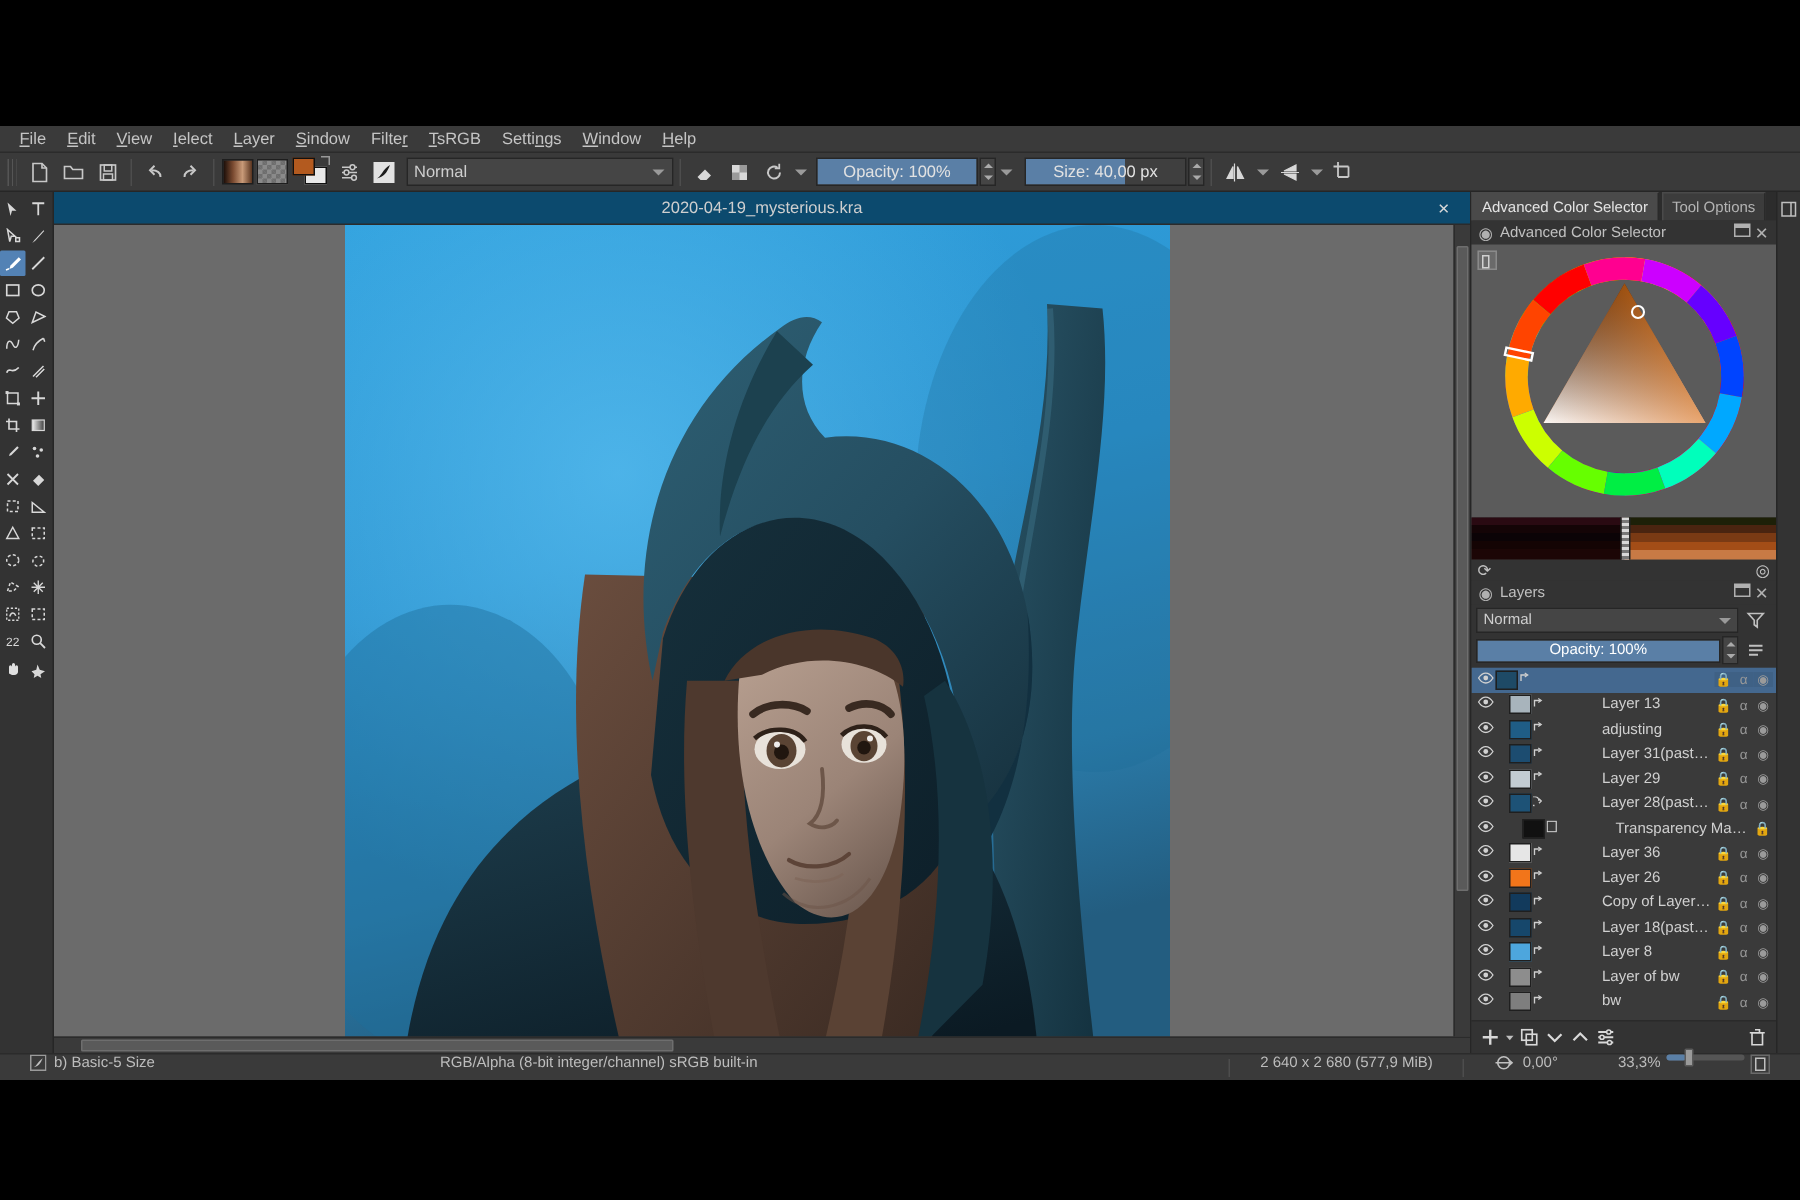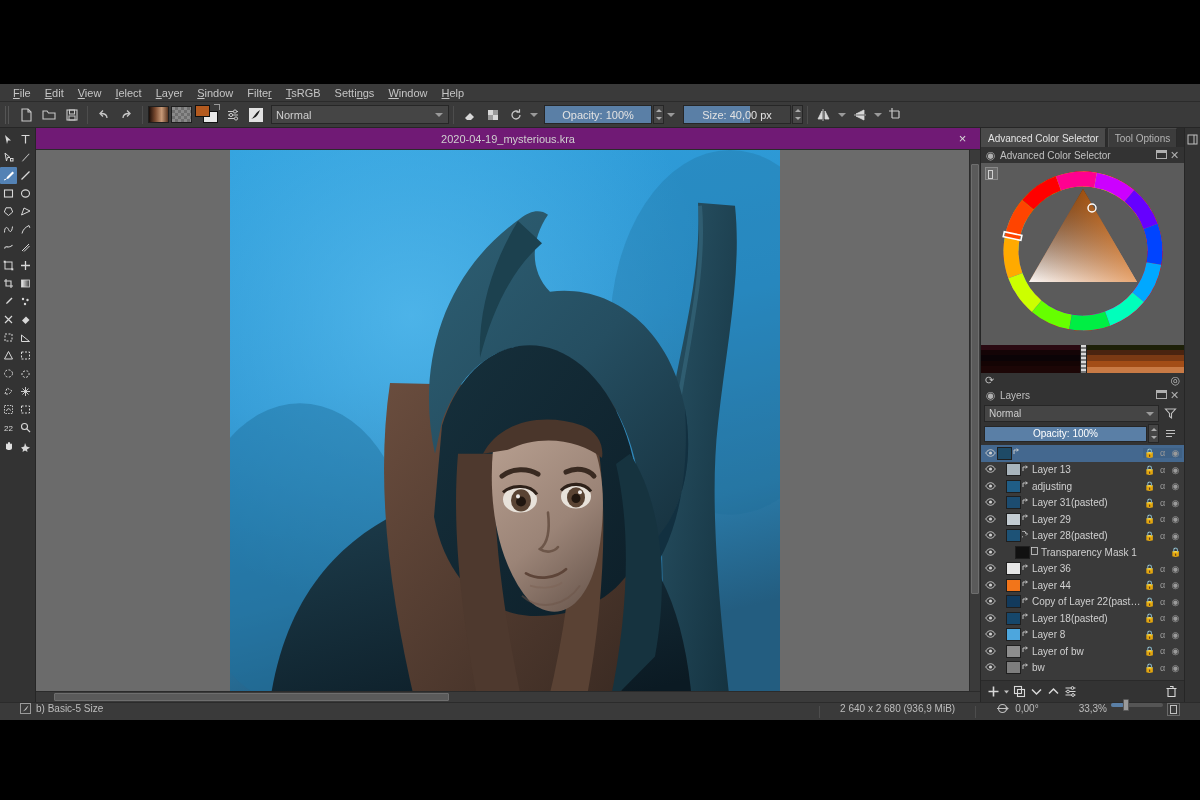--- a/index.html
+++ b/index.html
@@ -137,21 +137,21 @@
   }
   .tool.active { background: #5382b5; border-radius: 1px; }
   .tool svg { display: block; }
 
   
   .canvasarea {
     flex: 1 1 auto; position: relative; background: #2f2f2f;
     display: flex; flex-direction: column; min-width: 0;
   }
   .canvas-title {
-    height: 22px; flex: 0 0 22px; background: #701a75;
+    height: 22px; flex: 0 0 22px; background: #0c4a6e;
     display: flex; align-items: center; justify-content: center;
     position: relative; border-bottom: 1px solid #2b2b2b;
   }
   .canvas-title .t { font-size: 11px; color: #cfcfcf; }
   .canvas-title .close {
     position: absolute; right: 10px; top: 3px;
     width: 15px; height: 15px; color: #d8d8d8;
     display: flex; align-items: center; justify-content: center; font-size: 13px;
   }
   .canvas-wrap {
@@ -283,21 +283,21 @@
     padding-left: 2px;
   }
   .layer-row.selected { background: #44688f; }
   .eye { width: 14px; text-align: center; color: #cfcfcf; flex: 0 0 14px; }
   .thumb {
     width: 15px; height: 13px; flex: 0 0 15px;
     border: 1px solid #1f1f1f; margin-right: 1px;
   }
   .ltype { width: 9px; flex: 0 0 9px; color: #cfcfcf; font-size: 8px; }
   .lname { flex: 1 1 auto; white-space: nowrap; overflow: hidden;
-    text-overflow: ellipsis; padding-left: 1px; }
+    text-overflow: ellipsis; padding-left: 1px; margin-left: 36px; }
   .rowicons { display: flex; flex: 0 0 auto; padding-right: 2px; }
   .rowicons span {
     width: 13px; text-align: center; color: #9a9a9a; font-size: 9px;
   }
   .layer-row.selected .rowicons span { background: #3f6185; }
 
   .layer-btns {
     height: 22px; flex: 0 0 22px; background: #333333;
     display: flex; align-items: center; padding: 0 4px;
     border-top: 1px solid #2a2a2a;
@@ -1081,21 +1081,21 @@
               <span class="eye"><svg width="11" height="8" viewBox="0 0 11 8">
                   <path d="M0.7 4C2.2 1.6 4 0.7 5.5 0.7S8.8 1.6 10.3 4C8.8 6.4 7 7.3 5.5 7.3S2.2 6.4 0.7 4z" fill="none" stroke="#d0d0d0" stroke-width="0.9"></path>
                   <circle cx="5.5" cy="4" r="1.6" fill="#d0d0d0"></circle>
                 </svg></span>
               <span style="flex: 0 0 9px;"></span>
               <span class="thumb" style="background: rgb(242, 117, 26);"></span>
               <span class="ltype"><svg width="7" height="8" viewBox="0 0 7 8">
                   <path d="M1 6V2h4" fill="none" stroke="#cfcfcf" stroke-width="0.9"></path>
                   <path d="M3.5 0.7L5.5 2 3.5 3.3" fill="none" stroke="#cfcfcf" stroke-width="0.8"></path>
                 </svg></span>
-              <span class="lname">Layer 44</span>
+              <span class="lname">Layer 26</span>
               <span class="rowicons">
                 <span>🔒</span>
                 <span>α</span>
                 <span>◉</span>
               </span>
             </div>
             <div class="layer-row">
               <span class="eye"><svg width="11" height="8" viewBox="0 0 11 8">
                   <path d="M0.7 4C2.2 1.6 4 0.7 5.5 0.7S8.8 1.6 10.3 4C8.8 6.4 7 7.3 5.5 7.3S2.2 6.4 0.7 4z" fill="none" stroke="#d0d0d0" stroke-width="0.9"></path>
                   <circle cx="5.5" cy="4" r="1.6" fill="#d0d0d0"></circle>
@@ -1246,24 +1246,27 @@
       <div class="sb-cell">
         <span style="margin-right:5px">
           <svg width="11" height="11" viewBox="0 0 11 11">
               <rect x="0.5" y="0.5" width="10" height="10" fill="none" stroke="#9a9a9a"></rect>
               <path d="M2.5 8.5c2-1 3-4 6-6-1.5 3.5-3 5.5-6 6z" fill="#c0c0c0"></path>
             </svg>
         </span>
         <span>b) Basic-5 Size</span>
       </div>
       <div style="flex:0 0 150px"></div>
+      <div class="sb-cell">
+        <span>RGB/Alpha (8-bit integer/channel)  sRGB built-in</span>
+      </div>
       <div style="flex:1 1 auto"></div>
       <div class="sb-sep"></div>
       <div class="sb-cell">
-        <span>2 640 x 2 680 (936,9 MiB)</span>
+        <span>2 640 x 2 680 (577,9 MiB)</span>
       </div>
       <div class="sb-sep"></div>
       <div class="sb-cell">
         <span style="margin-right:6px">
           <svg width="13" height="11" viewBox="0 0 13 11">
               <circle cx="6.5" cy="5.5" r="4" fill="none" stroke="#c0c0c0" stroke-width="1.1"></circle>
               <path d="M1 5.5h11M10 3.8l2 1.7-2 1.7" fill="none" stroke="#c0c0c0" stroke-width="1.1"></path>
             </svg>
         </span>
         <span>0,00</span>

